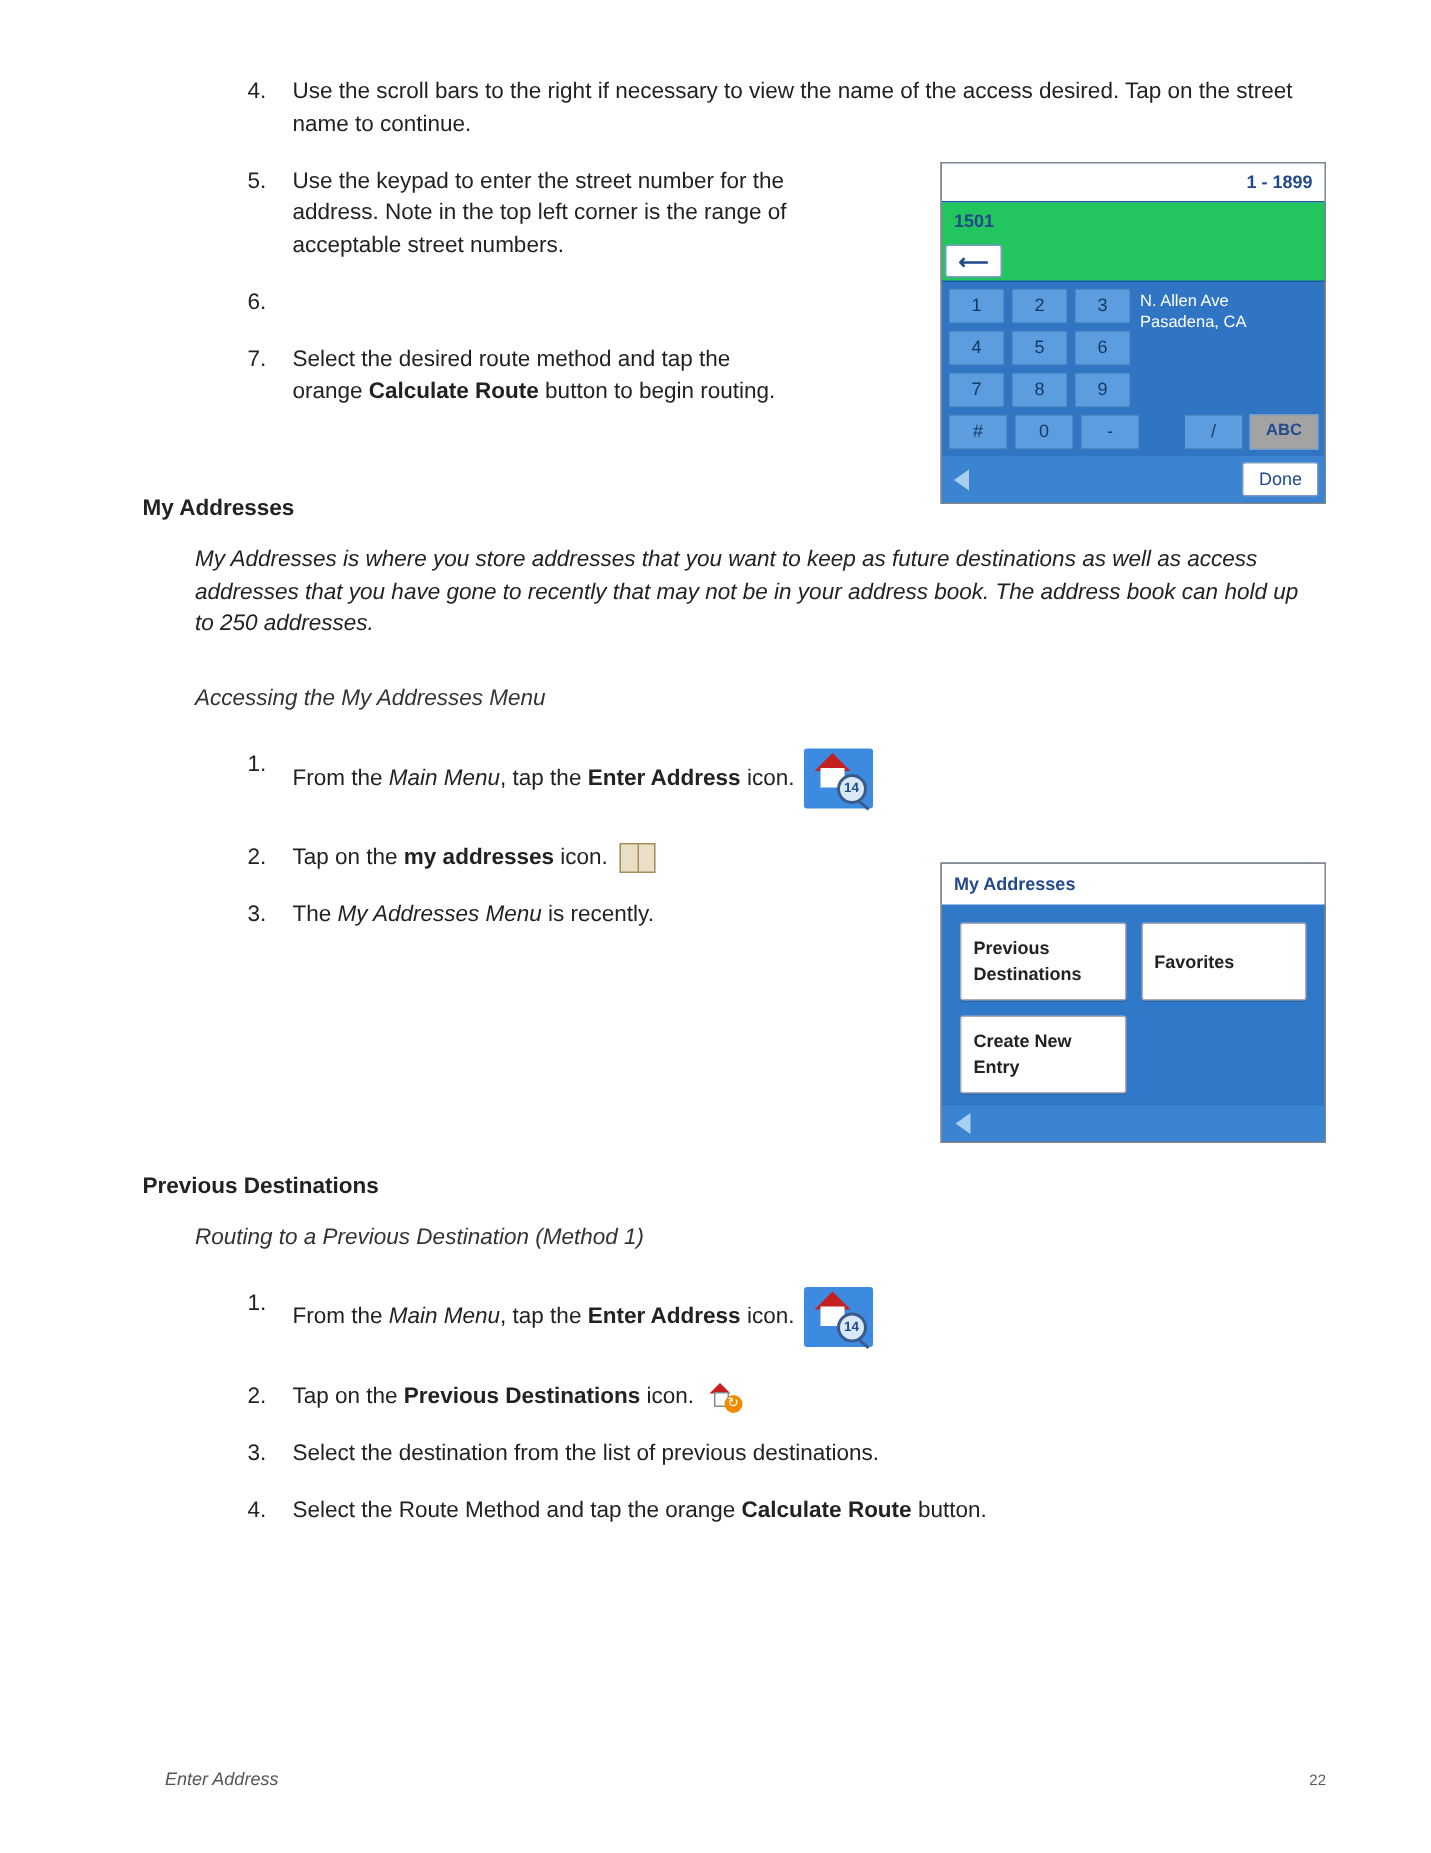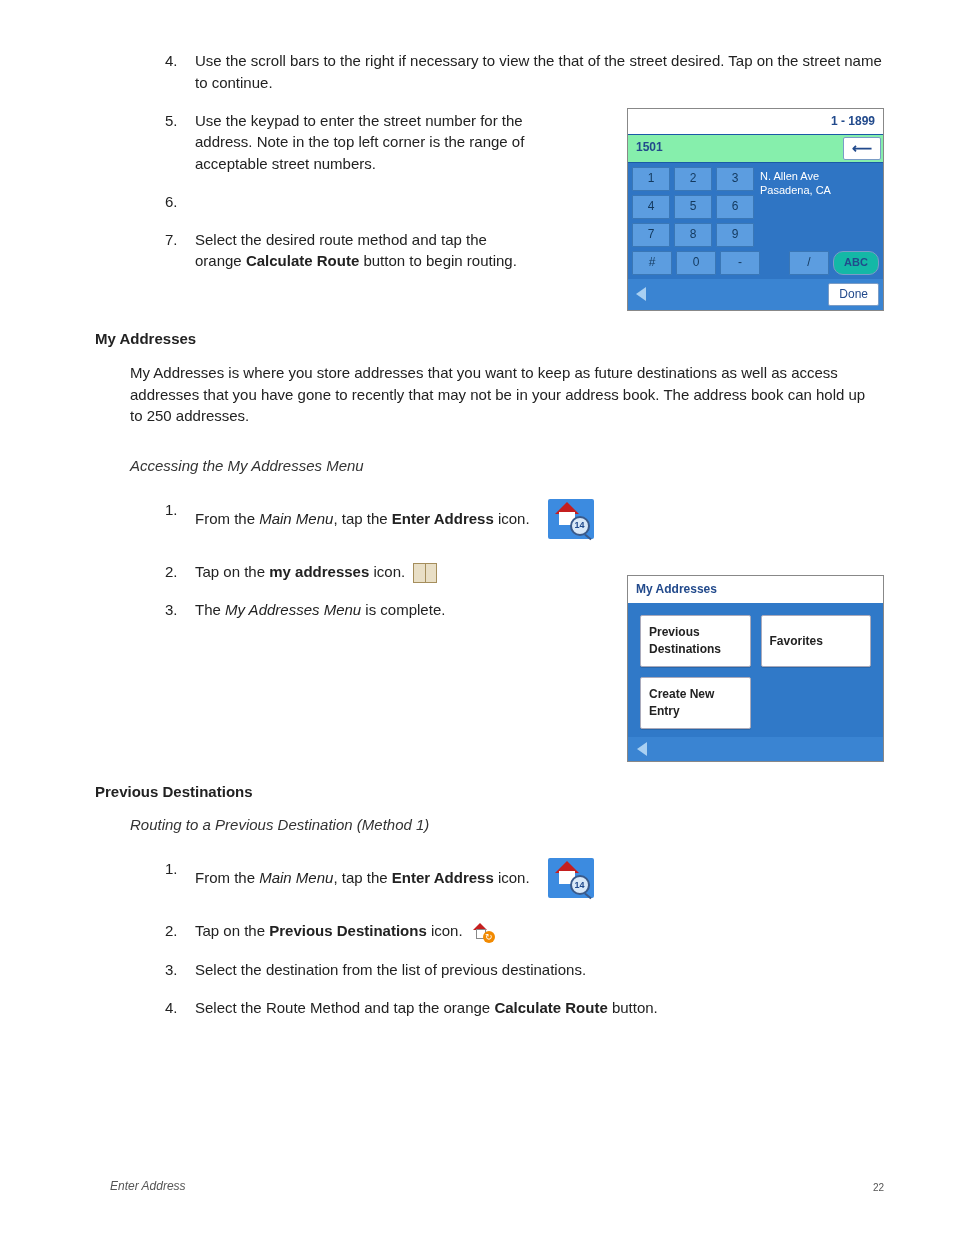--- a/index.html
+++ b/index.html
@@ -2,48 +2,48 @@
 <html><head>
 <meta charset="utf-8">
 <style>
   html,body{margin:0;padding:0;background:#fff;}
   .page{width:954px;height:1235px;position:relative;font-family:Arial,Helvetica,sans-serif;color:#222;font-size:15px;line-height:1.45;box-sizing:border-box;padding:50px 70px 0 110px;}
   ol.steps{list-style:none;margin:0;padding:0;}
   ol.steps>li{display:flex;align-items:flex-start;margin-bottom:16px;}
   ol.steps>li>.num{min-width:85px;text-align:left;padding-left:55px;box-sizing:border-box;}
   ol.steps>li>.txt{flex:1;}
   h3.sect{font-size:15px;font-weight:bold;color:#222;margin:30px 0 12px -15px;}
-  .intro{margin:0 12px 28px 20px;}
+  .intro{margin:0 12px 28px 20px;font-style:italic;}
   .sub{font-style:italic;font-size:15px;margin:8px 0 22px 20px;color:#333;}
   .footer-l{position:absolute;left:110px;bottom:40px;font-style:italic;font-size:12px;color:#555;}
   .footer-r{position:absolute;right:70px;bottom:40px;font-size:10px;color:#555;}
   b{font-weight:bold;}
   i{font-style:italic;}
 
   
   .keypad{position:absolute;right:70px;top:108px;width:255px;background:#2f75c4;border:1px solid #888;font-size:0;}
   .kp-top{background:#fff;color:#224a8c;font-size:12px;font-weight:bold;padding:4px 8px;border-bottom:1px solid #1b5aa6;text-align:right;}
-  .kp-input{display:flex;background:#86efac;border-bottom:1px solid #1b5aa6;}
+  .kp-input{display:flex;background:#22c55e;border-bottom:1px solid #1b5aa6;flex-direction:column;}
   .kp-input .val{flex:1;color:#224a8c;font-size:12px;font-weight:bold;padding:4px 8px;}
   .kp-back{width:36px;background:#fff;border:1px solid #7a9cc6;margin:2px;color:#224a8c;font-size:14px;font-weight:bold;display:flex;align-items:center;justify-content:center;border-radius:2px;}
   .kp-grid{display:flex;}
   .kp-cells{display:grid;grid-template-columns:repeat(3,38px);grid-auto-rows:24px;gap:4px;padding:4px;}
   .kp-cell{background:#5c9de0;color:#13395e;font-size:12px;display:flex;align-items:center;justify-content:center;border:1px solid #3a77b6;border-radius:1px;}
   .kp-side{flex:1;padding:6px 6px 16px 2px;color:#fff;font-size:11px;line-height:1.3;}
   .kp-bot{display:flex;gap:4px;padding:0 4px 4px;}
   .kp-bot .kp-cell{flex:0 0 38px;height:22px;}
   .kp-bot .wide{flex:0 0 38px;}
-  .kp-bot .abc{flex:0 0 44px;background:#14b8a6;color:#224a8c;border:1px solid #7a9cc6;font-weight:bold;font-size:11px;display:flex;align-items:center;justify-content:center;border-radius:10px;}
+  .kp-bot .abc{flex:0 0 44px;background:#a3a3a3;color:#224a8c;border:1px solid #7a9cc6;font-weight:bold;font-size:11px;display:flex;align-items:center;justify-content:center;border-radius:0;}
   .kp-bot .sp{flex:1;}
   .kp-foot{background:#3a84d2;padding:4px;display:flex;justify-content:space-between;align-items:center;}
   .tri-left{width:0;height:0;border-top:7px solid transparent;border-bottom:7px solid transparent;border-right:10px solid #a9d0f2;margin-left:4px;}
   .done-btn{background:#fff;color:#224a8c;font-size:12px;padding:2px 10px;border:1px solid #7a9cc6;border-radius:2px;}
 
   
-  .ico-addr{display:inline-block;width:46px;height:40px;background:#3c8be0;border-radius:2px;position:relative;vertical-align:middle;margin-left:18px;}
+  .ico-addr{display:inline-block;width:46px;height:40px;background:#3c8be0;border-radius:2px;position:relative;vertical-align:middle;margin-left:6px;}
   .ico-addr .roof{position:absolute;left:7px;top:3px;width:0;height:0;border-left:12px solid transparent;border-right:12px solid transparent;border-bottom:12px solid #c51f1f;}
   .ico-addr .wall{position:absolute;left:11px;top:13px;width:16px;height:13px;background:#fff;}
   .ico-addr .mag{position:absolute;right:4px;bottom:3px;width:16px;height:16px;border:2px solid #3a5a8a;border-radius:50%;background:#d9e8f7;font-size:9px;color:#224a8c;display:flex;align-items:center;justify-content:center;font-weight:bold;}
   .ico-addr .handle{position:absolute;right:2px;bottom:1px;width:8px;height:2px;background:#3a5a8a;transform:rotate(40deg);}
 
   
   .ico-book{display:inline-block;width:22px;height:18px;background:#e9dfc6;border:1px solid #a58e5c;vertical-align:middle;margin-left:4px;position:relative;}
   .ico-book:before{content:"";position:absolute;left:50%;top:0;bottom:0;width:1px;background:#a58e5c;}
 
   
@@ -64,21 +64,21 @@
   .step-block1{max-width:340px;}
 </style>
 </head>
 <body>
 
 <div class="page">
 
   <ol class="steps">
     <li>
       <span class="num">4.</span>
-      <span class="txt">Use the scroll bars to the right if necessary to view the that of the street desired.  Tap on the street name to continue.</span>
+      <span class="txt">Use the scroll bars to the right if necessary to view the name of the access desired.  Tap on the street name to continue.</span>
     </li>
     <li>
       <span class="num">5.</span>
       <span class="txt step-block1">Use the keypad to enter the street number for the address.  Note in the top left corner is the range of acceptable street numbers.</span>
     </li>
     <li>
       <span class="num">6.</span>
     </li>
     <li>
       <span class="num">7.</span>
@@ -147,21 +147,21 @@
     <li style="margin-top:22px;">
       <span class="num">2.</span>
       <span class="txt">
         <span>Tap on the </span><b>my addresses</b><span> icon.</span>
         <span class="ico-book"></span>
       </span>
     </li>
     <li>
       <span class="num">3.</span>
       <span class="txt">
-        <span>The </span><i>My Addresses Menu</i><span> is complete.</span>
+        <span>The </span><i>My Addresses Menu</i><span> is recently.</span>
       </span>
     </li>
   </ol>
 
   <div class="ma-panel">
     <div class="ma-head">My Addresses</div>
     <div class="ma-grid">
       <div class="ma-btn">Previous Destinations</div>
       <div class="ma-btn">Favorites</div>
       <div class="ma-btn">Create New Entry</div>

